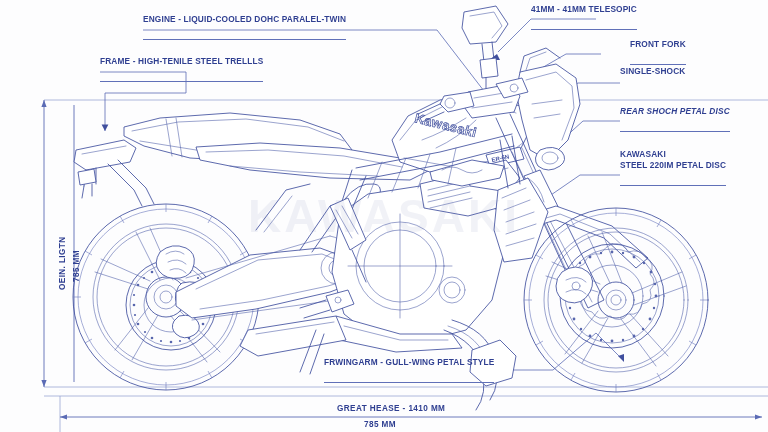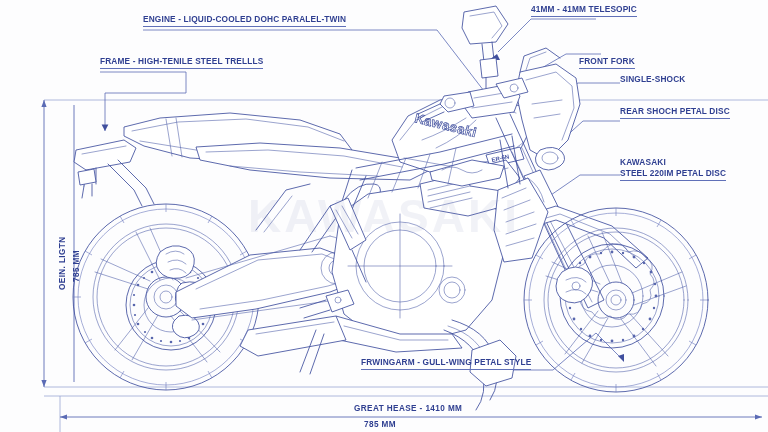--- a/index.html
+++ b/index.html
@@ -24,26 +24,25 @@
     font-size: 8.3px;
     font-weight: 700;
     letter-spacing: 0.15px;
     color: #2f3f91;
     white-space: nowrap;
     line-height: 11px;
   }
   .label .ln1 {
     display: block;
     border-bottom: 1px solid #6070b8;
-    padding-bottom: 1px;
+    padding-bottom: 14px;
   }
   .label .ln2 {
     display: block;
     padding-top: 1px;
-    margin-top: 8px;
   }
   
   .dim-text {
     position: absolute;
     font-family: "Liberation Sans", sans-serif;
     font-size: 8.2px;
     font-weight: 700;
     color: #2f3f91;
     white-space: nowrap;
     letter-spacing: 0.4px;
@@ -466,40 +465,40 @@
   </div>
 
   <div class="label" style="left:100px; top:56px;">
     <span class="ln1">FRAME - HIGH-TENILE STEEL TRELLLS</span>
   </div>
 
   <div class="label" style="left:531px; top:4px;">
     <span class="ln1">41MM - 41MM TELESOPIC</span>
   </div>
 
-  <div class="label" style="left:579px; top:39px;margin-top:17px;">
+  <div class="label" style="left:630px; top:39px;">
     <span class="ln1">FRONT FORK</span>
   </div>
 
   <div class="label" style="left:620px; top:65px;">
     <span class="ln2">SINGLE-SHOCK</span>
   </div>
 
-  <div class="label" style="left:620px; top:106px;">
+  <div class="label" style="left:620px; top:106px;font-style:italic;">
     <span class="ln1">REAR SHOCH PETAL DISC</span>
   </div>
 
   <div class="label" style="left:620px; top:148px;">
     <span class="ln2">KAWASAKI</span>
     <span class="ln1">STEEL 220IM PETAL DISC</span>
   </div>
 
-  <div class="label" style="left:361px; top:357px;">
+  <div class="label" style="left:324px; top:357px;">
     <span class="ln1">FRWINGARM - GULL-WING PETAL STYLE</span>
   </div>
 
   <div class="dim-text vert" style="left:58px; top:290px;">OEIN. LIGTN</div>
   <div class="dim-text vert" style="left:72px; top:282px;">785 MM</div>
 
-  <div class="dim-text" style="left:354px; top:404px;">GREAT HEASE - 1410  MM</div>
+  <div class="dim-text" style="left:337px; top:404px;">GREAT HEASE - 1410  MM</div>
   <div class="dim-text" style="left:364px; top:420px;">785 MM</div>
 
 </div>
 
 </body></html>

